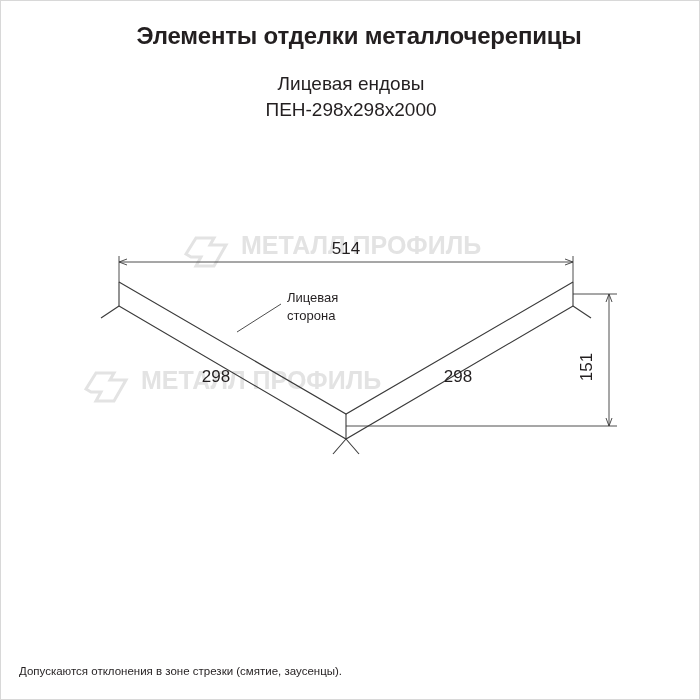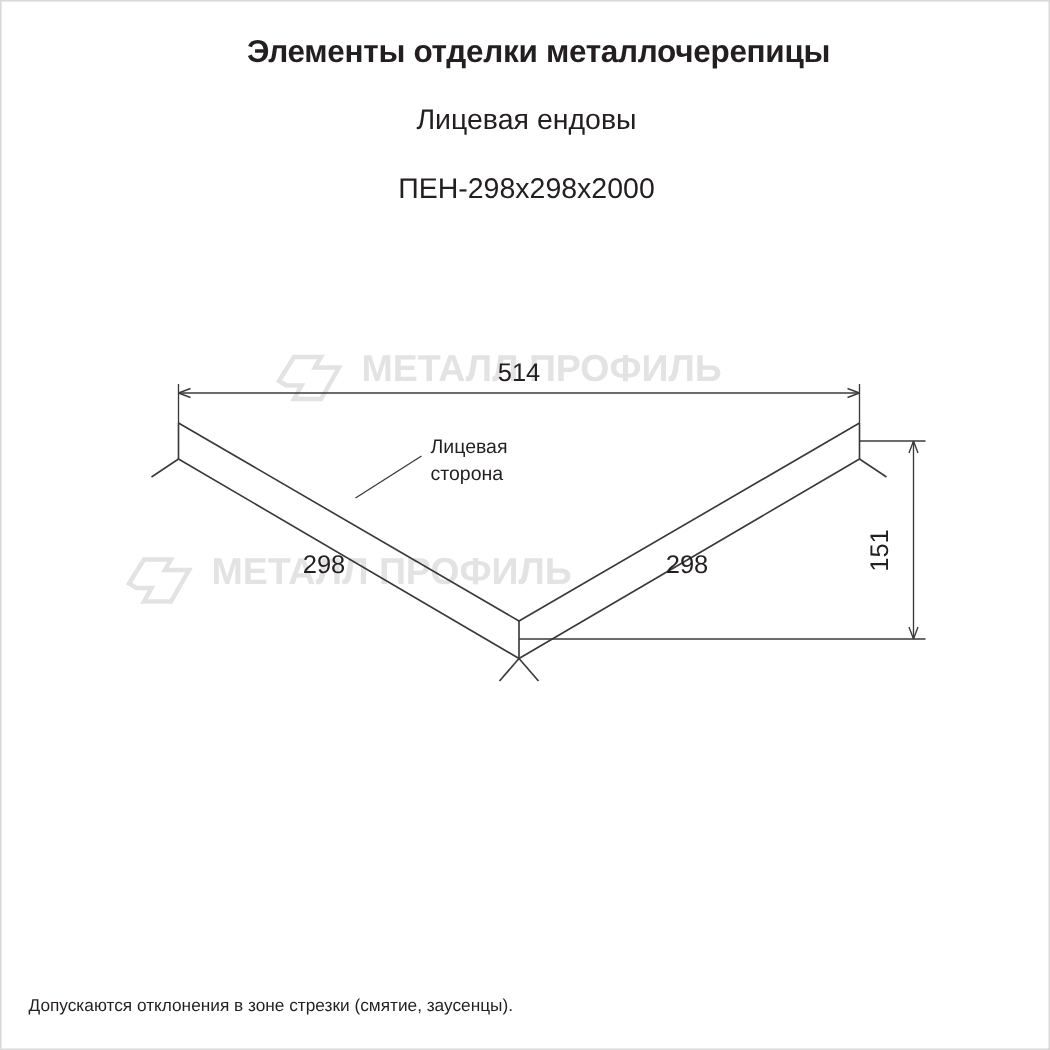--- a/index.html
+++ b/index.html
@@ -23,35 +23,35 @@
     border: 1px solid #d8d8d8;
   }
   .title-block {
     position: absolute;
     top: 22px;
     left: 0;
     width: 700px;
     text-align: center;
   }
   .main-title {
-    font-size: 21px;
+    font-size: 24px;
     font-weight: bold;
     letter-spacing: -0.2px;
     line-height: 1.1;
     margin: 0;
     padding-left: 16px;
   }
   .sub-title {
     margin-top: 22px;
     font-size: 19px;
     line-height: 1.35;
     font-weight: normal;
   }
   .code-title {
-    margin-top: 22px;
+    margin-top: 2px;
     font-size: 19px;
     line-height: 1.2;
     font-weight: normal;
   }
   .drawing {
     position: absolute;
     top: 195px;
     left: 0;
     width: 568px;
     height: 400px;

